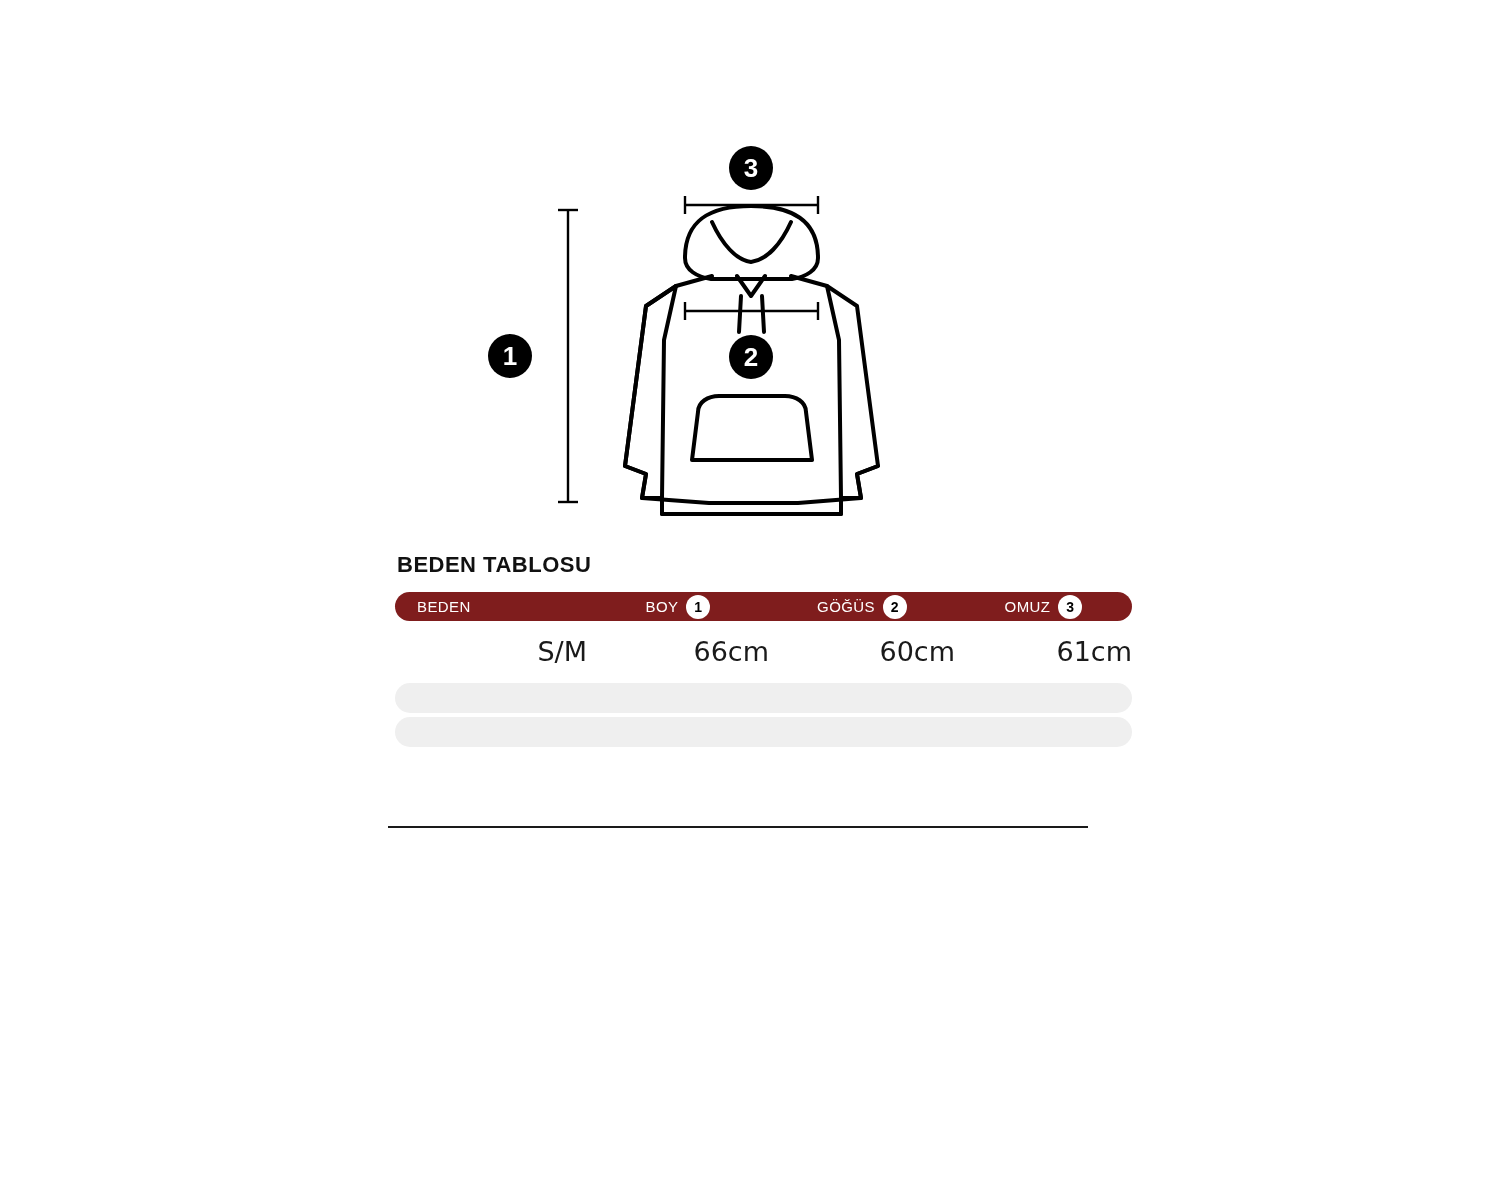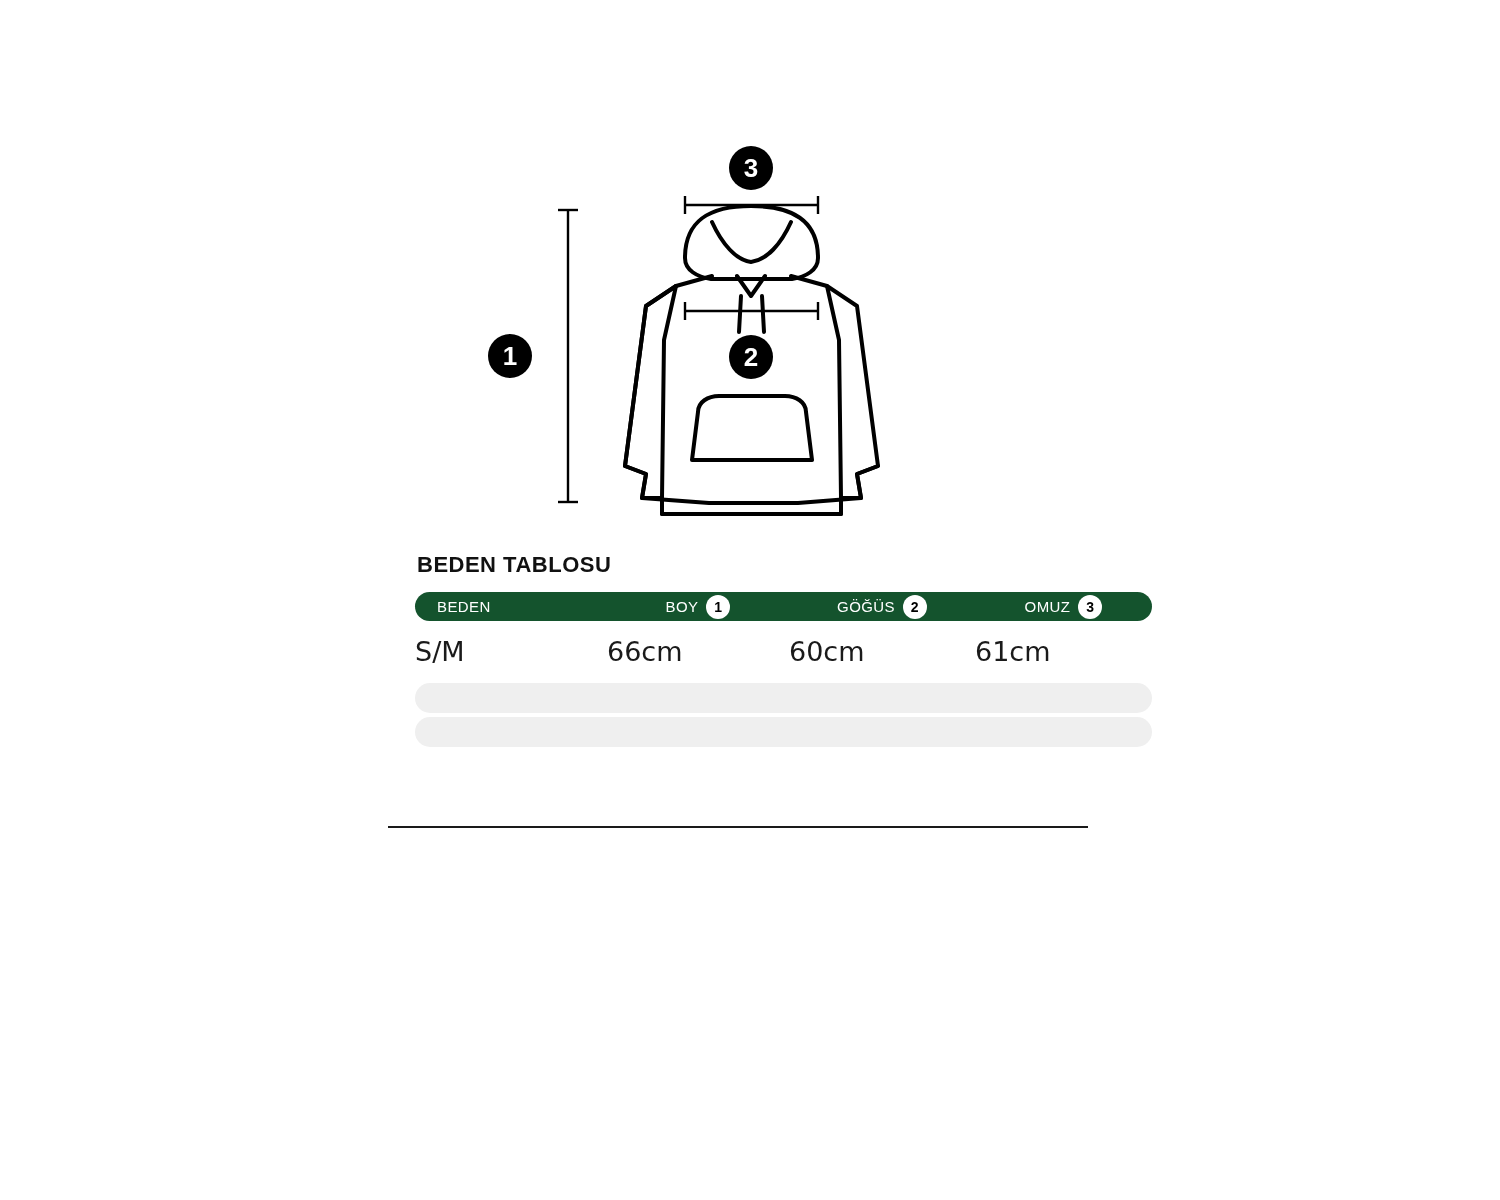--- a/index.html
+++ b/index.html
@@ -30,41 +30,41 @@
 
   .badge-label {
     font-family: "Liberation Sans", sans-serif;
     font-weight: bold;
     fill: #ffffff;
   }
 
   
   #table-area {
     position: absolute;
-    left: 415px;
+    left: 395px;
     top: 552px;
     width: 715px;
   }
 
   #table-title {
     font-size: 22px;
     font-weight: bold;
     letter-spacing: 0.5px;
     color: #111111;
     margin: 0 0 14px 2px;
   }
 
   .size-table {
     width: 715px;
     border-collapse: collapse;
     table-layout: fixed;
   }
 
   .size-table thead th {
-    background: #14532d;
+    background: #7f1d1d;
     color: #ffffff;
     font-size: 15px;
     font-weight: normal;
     letter-spacing: 0.4px;
     height: 29px;
     vertical-align: middle;
     padding: 0;
   }
   .size-table thead th:first-child {
     border-top-left-radius: 19px;
@@ -92,21 +92,21 @@
     height: 24px;
     border-radius: 50%;
     background: #ffffff;
     color: #000000;
     font-size: 14px;
     font-weight: bold;
     line-height: 1;
   }
 
   .size-table tbody td {
-    text-align: left;
+    text-align: right;
     font-size: 27px;
     color: #1a1a1a;
     height: 60px;
     padding: 0;
     font-family: "DejaVu Sans", sans-serif;
   }
   .size-table tbody tr.spacer-row td {
     height: 34px;
     padding: 0;
   }

